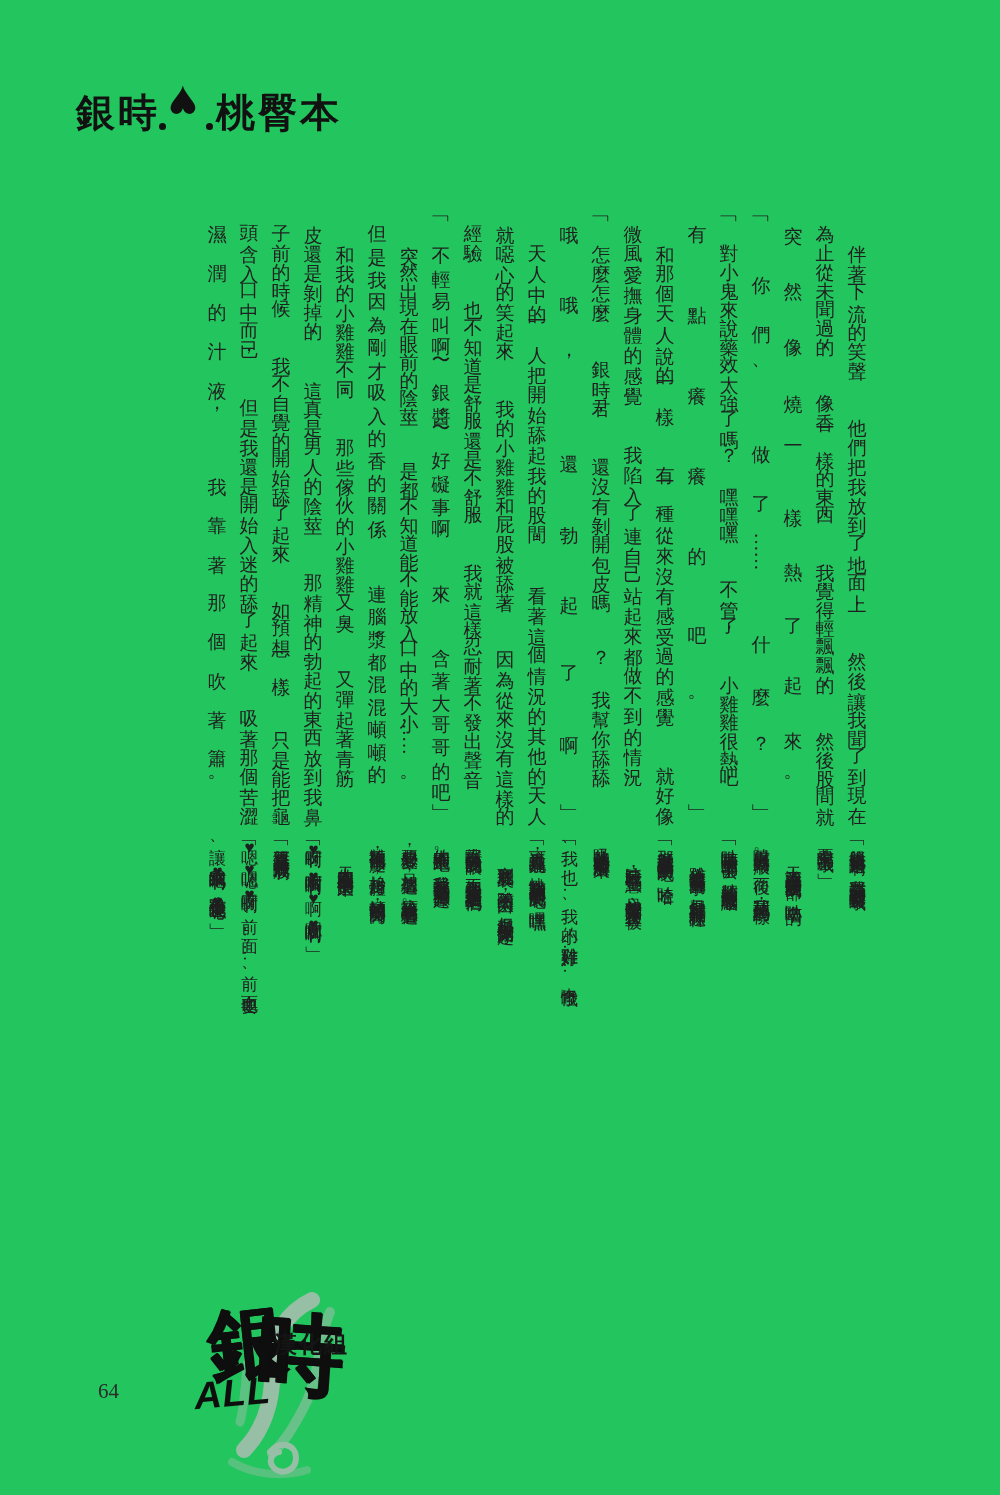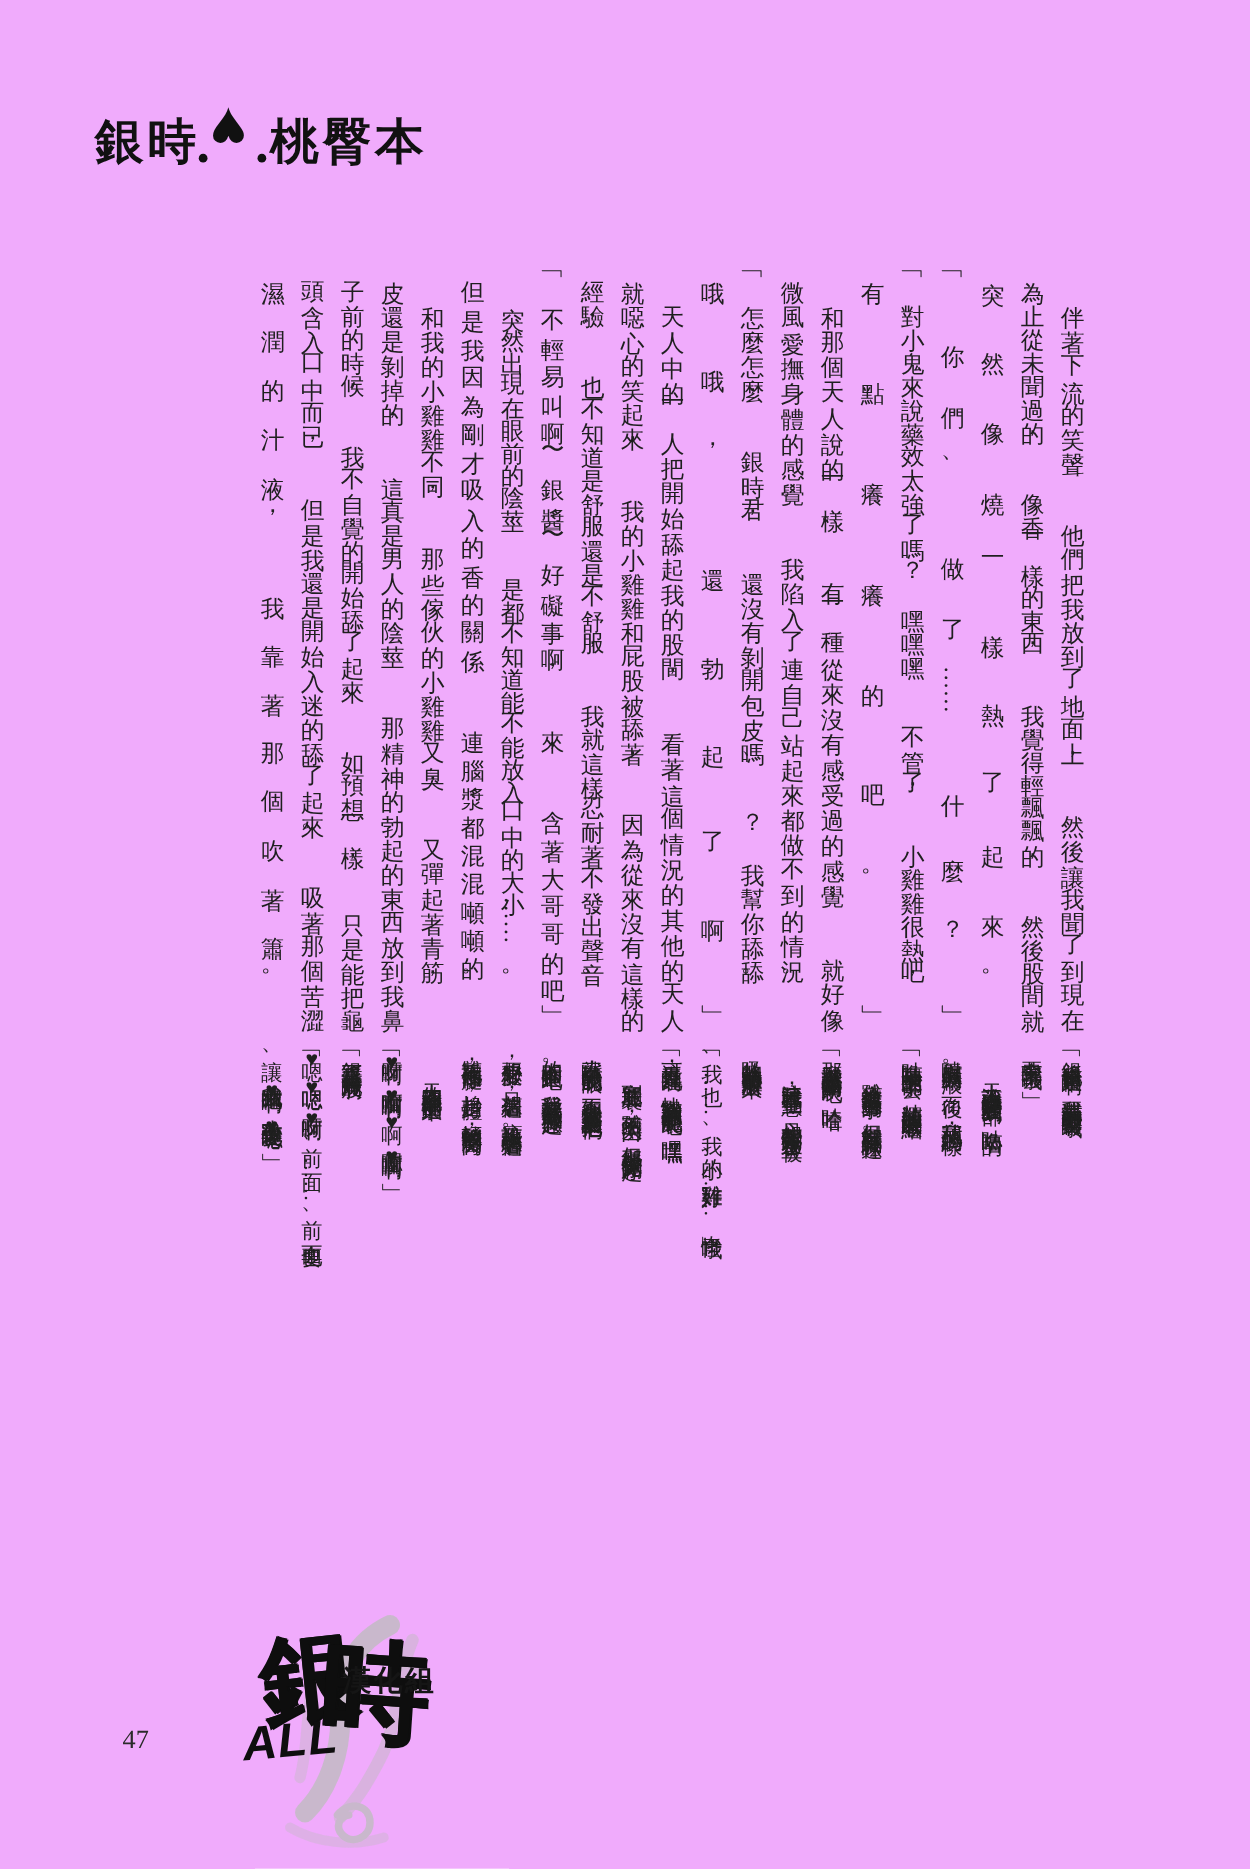--- a/index.html
+++ b/index.html
@@ -1,18 +1,18 @@
 <!DOCTYPE html>
 <html><head>
 <meta charset="utf-8">
 <style>
   html,body{margin:0;padding:0;}
   .page{
     position:relative;width:1000px;height:1495px;overflow:hidden;
-    background:#f0abfc;color:#1f1f1f;
+    background:#22c55e;color:#1f1f1f;
     font-family:"Liberation Serif","DejaVu Serif",serif;
   }
   
   .title{
     position:absolute;left:76px;top:86px;height:48px;
     font-size:39px;font-weight:bold;letter-spacing:3px;white-space:nowrap;
     color:#111;
   }
   .title-symbol{position:relative;display:inline-block;width:56px;height:40px;vertical-align:-4px;}
   .title-symbol .heart{
@@ -113,21 +113,21 @@
       <div class="vcol">的肉棒插進來吧。我發現我竟然對此十分感興趣，</div>
       <div class="vcol">想要變舒服，只想著這個，應該說只能想著這個。</div>
       <div class="vcol">雙手抱住兩條腿，抬起身體，被輕鬆的掰開臀肉，</div>
       <div class="vcol indent">天人的肉棒就簡單的插進來了。</div>
       <div class="vcol">「呀啊啊♥哈啊啊啊啊♥啊♥嗯啊啊啊啊♥」</div>
       <div class="vcol">「銀醬真是長著一張好屁股啊」</div>
       <div class="vcol">「嗯♥嗯嗯♥呀啊啊♥前、面……前、面也要</div>
       <div class="vcol">讓、我出來吧啊啊♥小雞雞也要嗯嗯♥」</div>
     </div>
 
-  <div class="page-number">47</div>
+  <div class="page-number">64</div>
 
   <div class="logo">
     <svg class="logo-watermark" width="175" height="205" viewBox="0 0 175 205">
       <g fill="none" stroke="#bdbdbd" stroke-linecap="round" opacity="0.75">
         <path d="M120,18 C95,30 78,55 80,85 C82,120 70,150 52,168" stroke-width="16"></path>
         <path d="M138,30 C125,60 128,95 112,125 C100,148 92,160 80,172" stroke-width="10" opacity="0.6"></path>
         <path d="M60,60 C52,85 55,115 48,140" stroke-width="9" opacity="0.5"></path>
         <path d="M78,170 c10,-12 26,-8 26,6 c0,12 -14,18 -22,10 c-6,-6 -3,-15 5,-16" stroke-width="6"></path>
         <path d="M125,55 c8,-8 20,-4 20,6 c0,9 -11,13 -16,6" stroke-width="5" opacity="0.6"></path>
         <path d="M40,180 C60,192 90,196 115,188" stroke-width="8" opacity="0.45"></path>

